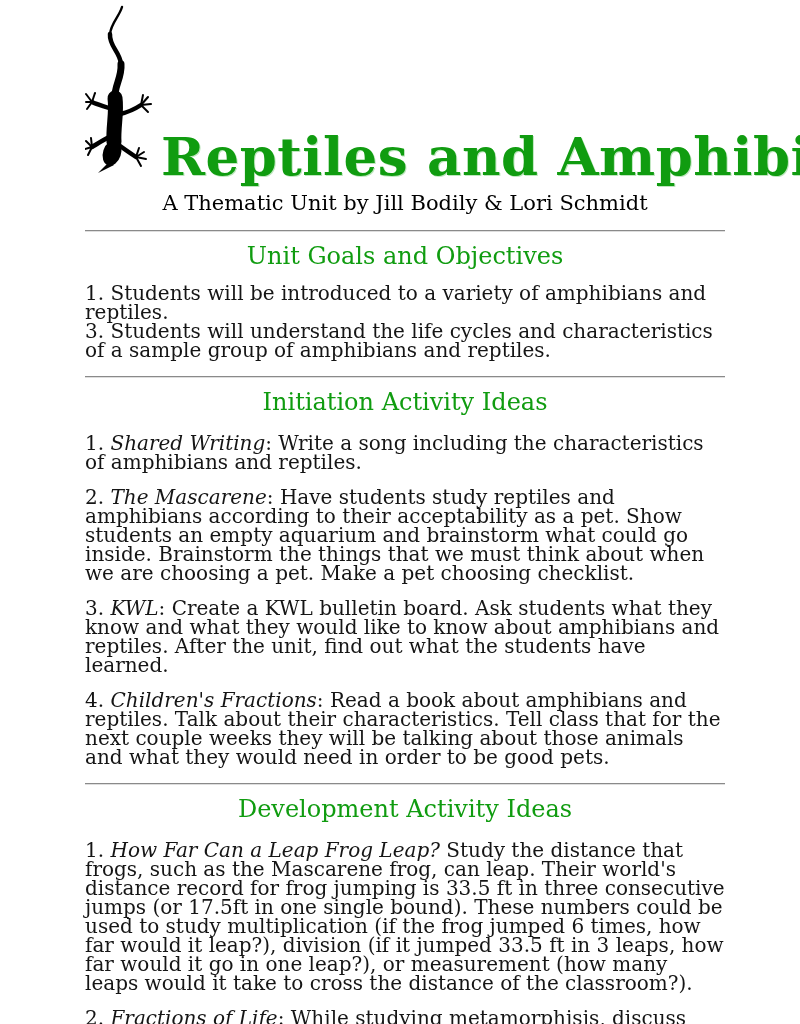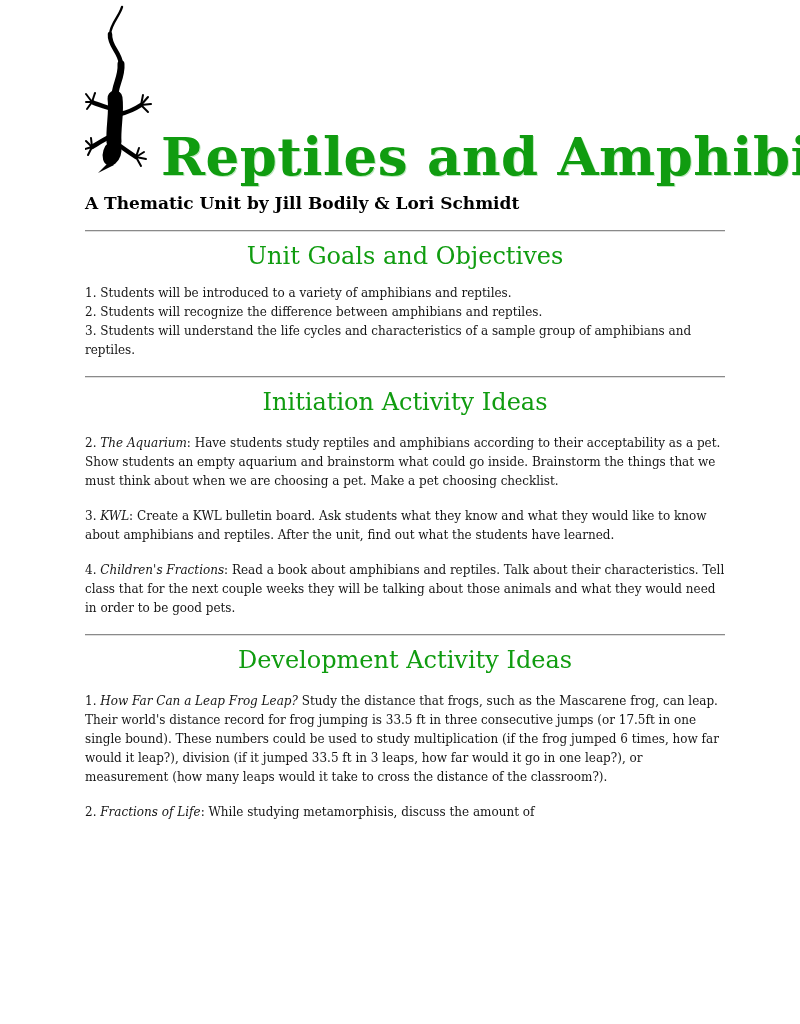--- a/index.html
+++ b/index.html
@@ -37,22 +37,23 @@
   h1.masthead svg { vertical-align: baseline; }
   .unit-title {
     color: var(--green);
     font-weight: bold;
     letter-spacing: 0.5px;
     text-shadow: 1px 1px 0 #bfe6bf;
     padding-left: 2px;
   }
   .subtitle {
     margin-top: 10px;
-    font-weight: bold;
-    font-size: 17px;
+    text-align: center;
+    font-weight: normal;
+    font-size: 21px;
     line-height: 21px;
     color: #000;
   }
   
   hr, .rule {
     border: 0;
     height: 1px;
     background: var(--rule-mid);
     border-top: 1px solid var(--rule-dark);
     border-bottom: 1px solid var(--rule-light);
@@ -62,21 +63,21 @@
   
   h2.section-heading {
     margin: 0 0 12px 0;
     text-align: center;
     font-weight: normal;
     font-size: 24px;
     line-height: 31px;
     color: var(--green);
   }
   .para {
-    font-size: 12px;
+    font-size: 20px;
     line-height: 19px;
     margin: 16px 0;
   }
   .para.tight { margin: 0; }
   .para.subhead {
     font-size: 18px;
     line-height: 21px;
     font-weight: bold;
   }
   .em { font-style: italic; }
@@ -130,25 +131,25 @@
 
   <div class="subtitle">
     <div>A Thematic Unit by Jill Bodily &amp; Lori Schmidt</div>
   </div>
 
   <hr>
 
   <div id="content-sections">
       <h2 class="section-heading">Unit Goals and Objectives</h2>
       <div class="para tight"><span>1. Students will be introduced to a variety of amphibians and reptiles.</span></div>
-      <div class="para tight"><span>2. Students will recognize the difference between amphibians and reptiles.</span></div>
       <div class="para tight"><span>3. Students will understand the life cycles and characteristics of a sample group of amphibians and reptiles.</span></div>
       <hr>
       <h2 class="section-heading">Initiation Activity Ideas</h2>
-      <div class="para"><span>2. </span><span class="em">The Aquarium</span><span>: Have students study reptiles and amphibians according to their acceptability as a pet. Show students an empty aquarium and brainstorm what could go inside. Brainstorm the things that we must think about when we are choosing a pet. Make a pet choosing checklist.</span></div>
+      <div class="para"><span>1. </span><span class="em">Shared Writing</span><span>: Write a song including the characteristics of amphibians and reptiles.</span></div>
+      <div class="para"><span>2. </span><span class="em">The Mascarene</span><span>: Have students study reptiles and amphibians according to their acceptability as a pet. Show students an empty aquarium and brainstorm what could go inside. Brainstorm the things that we must think about when we are choosing a pet. Make a pet choosing checklist.</span></div>
       <div class="para"><span>3. </span><span class="em">KWL</span><span>: Create a KWL bulletin board. Ask students what they know and what they would like to know about amphibians and reptiles. After the unit, find out what the students have learned.</span></div>
       <div class="para"><span>4. </span><span class="em">Children's Fractions</span><span>: Read a book about amphibians and reptiles. Talk about their characteristics. Tell class that for the next couple weeks they will be talking about those animals and what they would need in order to be good pets.</span></div>
       <hr>
       <h2 class="section-heading">Development Activity Ideas</h2>
       <div class="para"><span>1. </span><span class="em">How Far Can a Leap Frog Leap?</span><span> Study the distance that frogs, such as the Mascarene frog, can leap. Their world's distance record for frog jumping is 33.5 ft in three consecutive jumps (or 17.5ft in one single bound). These numbers could be used to study multiplication (if the frog jumped 6 times, how far would it leap?), division (if it jumped 33.5 ft in 3 leaps, how far would it go in one leap?), or measurement (how many leaps would it take to cross the distance of the classroom?).</span></div>
       <div class="para"><span>2. </span><span class="em">Fractions of Life</span><span>: While studying metamorphisis, discuss the amount of</span></div>
     </div>
 
 </div>
 

